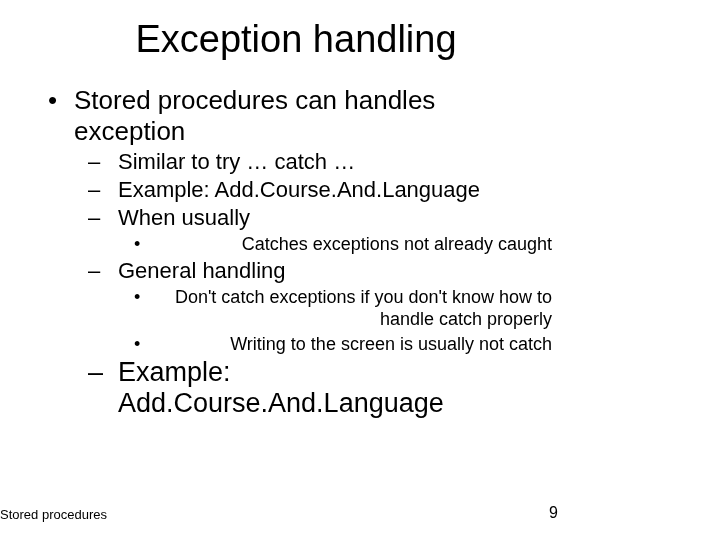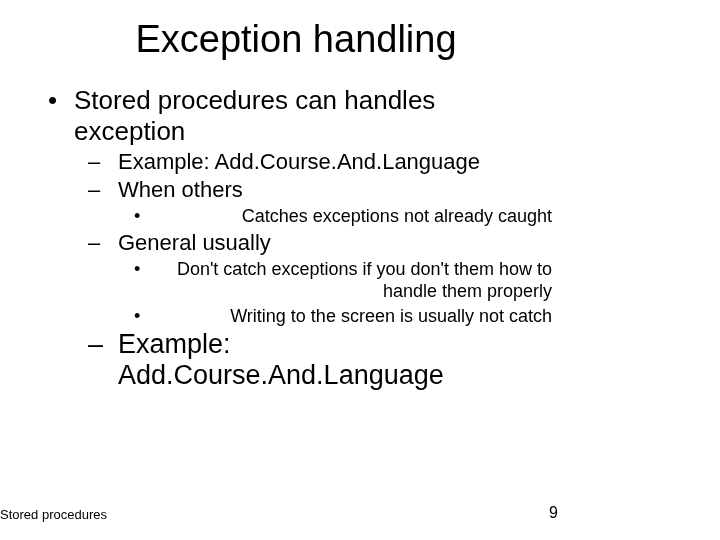--- a/index.html
+++ b/index.html
@@ -95,31 +95,32 @@
 </head>
 <body>
 
 <div class="slide">
   <h1 class="title">Exception handling</h1>
 
   <ul class="lvl1">
     <li>
       <span>Stored procedures can handles exception</span>
       <ul class="lvl2">
+        <li>Similar to try … catch …</li>
         <li>Example: Add.Course.And.Language</li>
         <li>
-          <span>When others</span>
+          <span>When usually</span>
           <ul class="lvl3">
             <li>Catches exceptions not already caught</li>
           </ul>
         </li>
         <li>
-          <span>General usually</span>
+          <span>General handling</span>
           <ul class="lvl3">
-            <li>Don't catch exceptions if you don't them how to handle them properly</li>
+            <li>Don't catch exceptions if you don't know how to handle catch properly</li>
             <li>Writing to the screen is usually not catch</li>
           </ul>
         </li>
         <li class="big">Example: Add.Course.And.Language</li>
       </ul>
     </li>
   </ul>
 
   <div class="footer-center">Stored procedures</div>
   <div class="footer-right">9</div>

